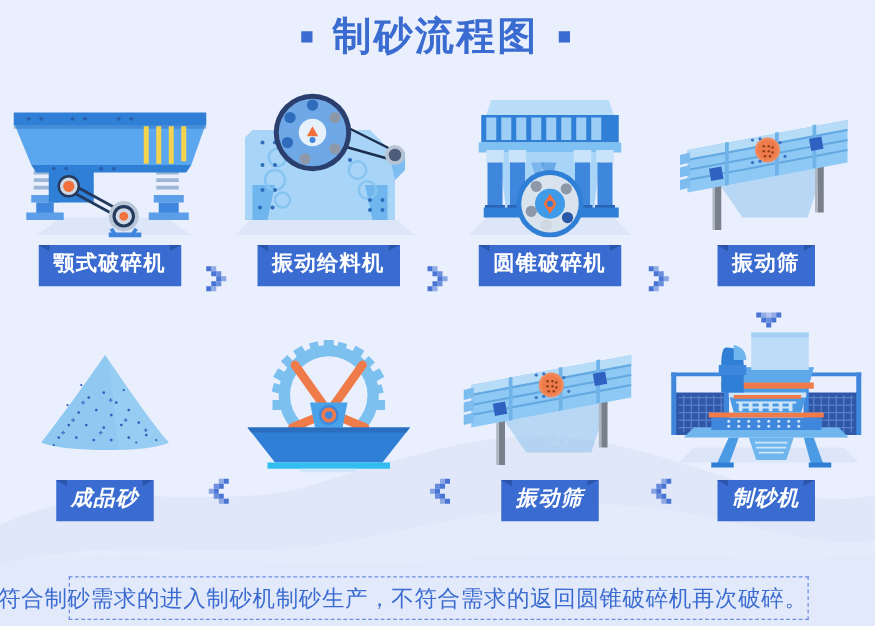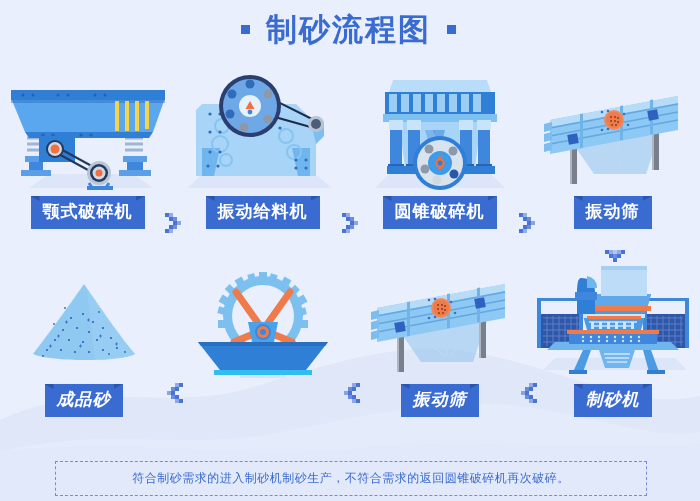--- a/index.html
+++ b/index.html
@@ -59,22 +59,22 @@
   .label::after{right:0;clip-path:polygon(0 0,100% 0,0 100%);}
 
   
   .arrow{position:absolute;width:22px;height:26px;z-index:5;}
   .arrow svg{display:block;}
 
   
   .note{
     position:absolute;left:55px;top:461px;width:590px;height:33px;
     border:1px dashed #6d8ede;
-    display:flex;align-items:center;justify-content:center;
-    color:#3a6bd0;font-size:12px;letter-spacing:0.5px;white-space:nowrap;
+    display:flex;align-items:center;justify-content:flex-end;
+    color:#3a6bd0;font-size:18px;letter-spacing:0.5px;white-space:nowrap;
     background:transparent;z-index:6;
   }
 </style>
 </head>
 <body>
 
 <div id="stage">
 
   <div class="wave" style="top:300px;">
     <svg width="700" height="201" viewBox="0 0 700 201">

